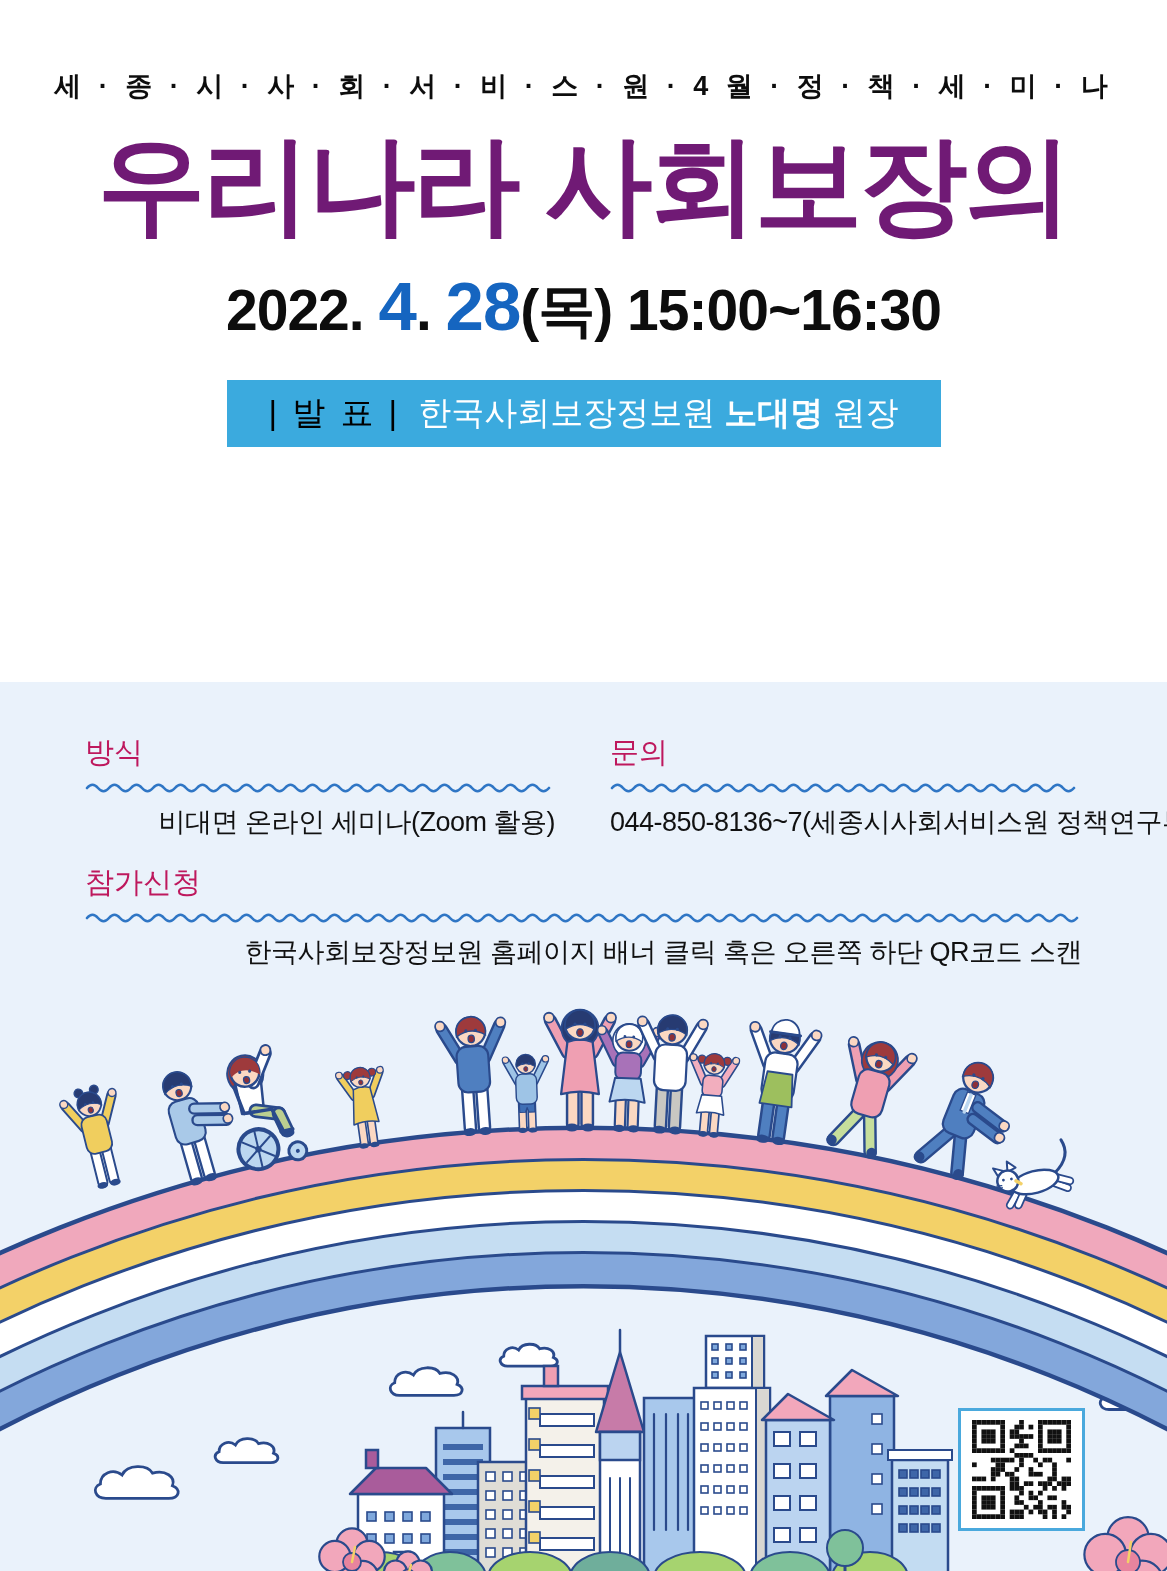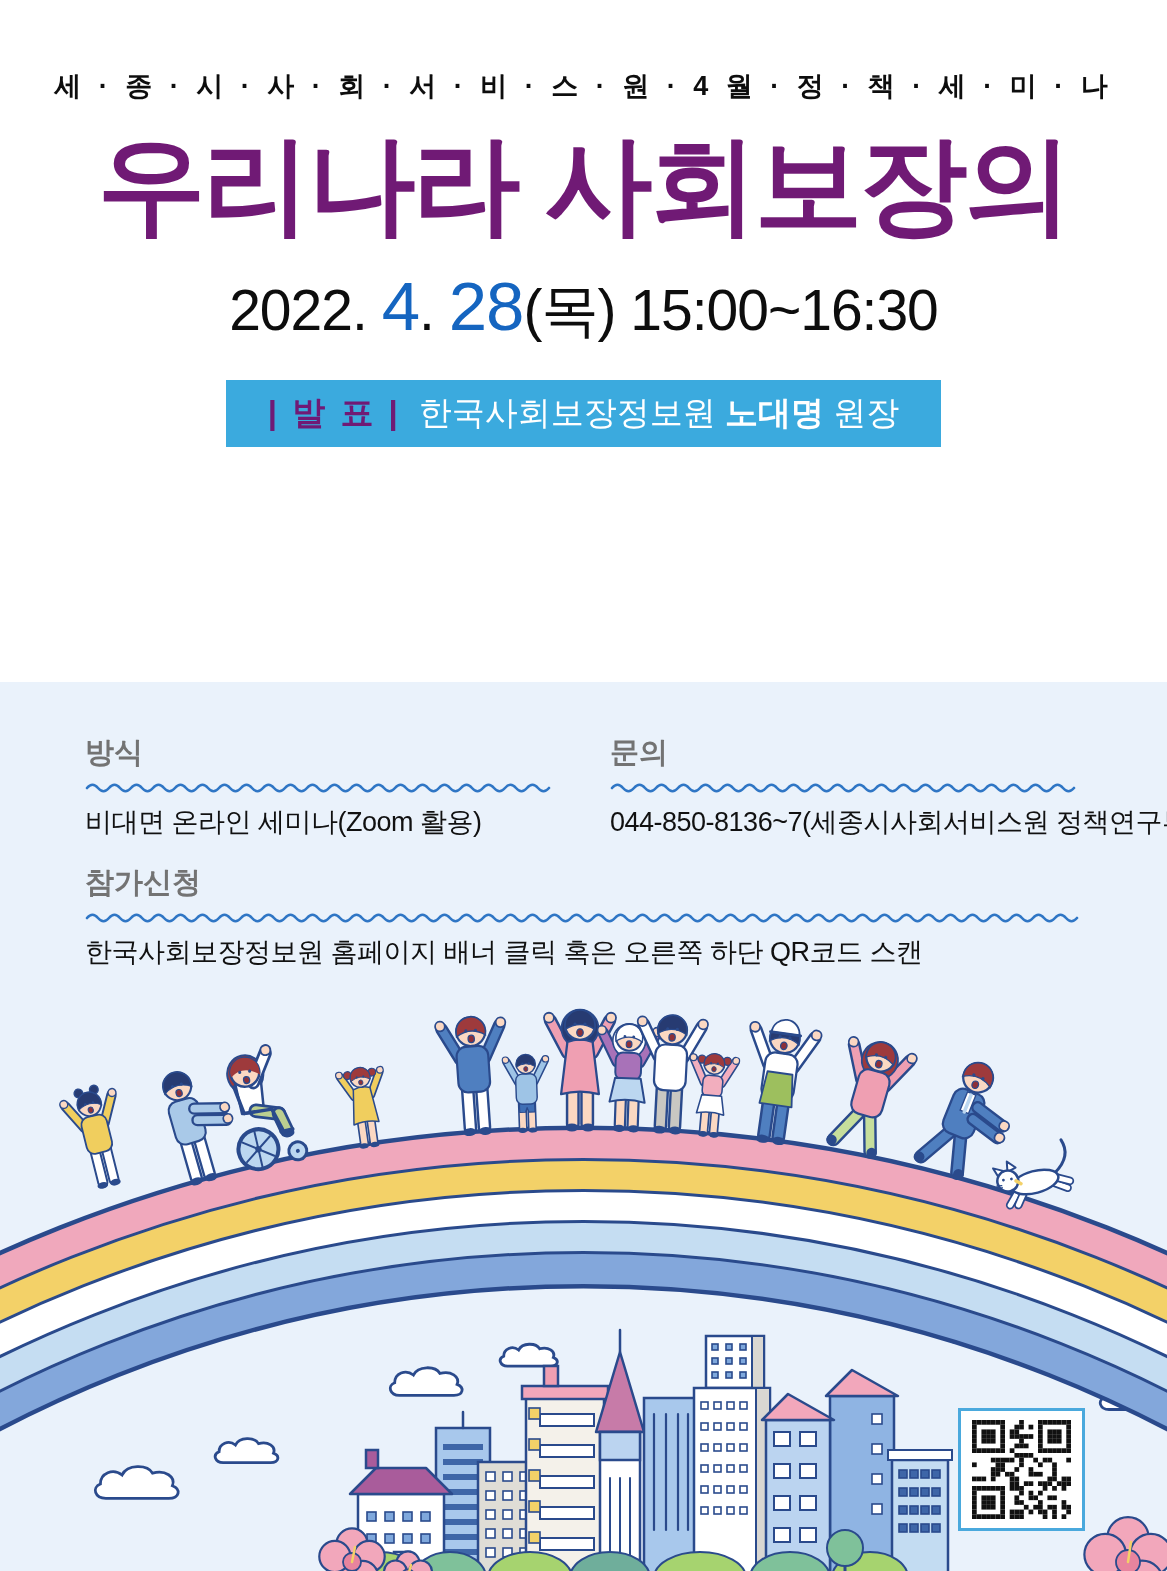--- a/index.html
+++ b/index.html
@@ -2,31 +2,31 @@
 <html><head>
 <meta charset="utf-8">
 <style>
   html,body{margin:0;padding:0;background:#fff;}
   .poster{position:relative;width:1167px;height:1571px;overflow:hidden;background:#fff;
           font-family:"Liberation Sans","DejaVu Sans",sans-serif;}
   .top{position:absolute;top:0;left:0;width:1167px;height:682px;background:#ffffff;
        display:flex;flex-direction:column;align-items:center;text-align:center;}
   .kicker{margin-top:68px;font-size:27px;font-weight:700;letter-spacing:5px;color:#0d0d0d;white-space:nowrap;}
   .title{margin-top:18px;font-size:108px;font-weight:900;color:#701a75;line-height:1.16;letter-spacing:-3px;}
-  .dateline{margin-top:20px;font-size:57px;font-weight:400;color:#0d0d0d;letter-spacing:-1px;}
+  .dateline{margin-top:20px;font-size:57px;font-weight:700;color:#0d0d0d;letter-spacing:-1px;}
   .dateline .hl{color:#1565C0;font-size:69px;}
   .banner{margin-top:30px;display:inline-block;background:#3BAADE;color:#ffffff;
           font-size:33px;padding:11px 42px;white-space:nowrap;}
-  .banner .lbl{color:#701a75;font-weight:700;letter-spacing:3px;margin-right:18px;}
+  .banner .lbl{color:#000000;font-weight:400;letter-spacing:3px;margin-right:18px;}
   .banner b{font-weight:800;}
   .section{position:absolute;top:682px;left:0;width:1167px;height:889px;background:#EAF2FB;}
   .infocol{position:absolute;}
-  .info-h{margin:0;font-size:29px;font-weight:700;color:#737373;letter-spacing:0px;}
+  .info-h{margin:0;font-size:29px;font-weight:400;color:#be185d;letter-spacing:0px;}
   svg.wave{display:block;margin-top:9px;}
-  .info-b{margin:10px 0 0 0;font-size:27px;color:#111;letter-spacing:-0.5px;white-space:nowrap;}
+  .info-b{margin:10px 0 0 0;font-size:27px;color:#111;letter-spacing:-0.5px;white-space:nowrap;text-align:right;}
   .illu{position:absolute;left:0;top:985px;width:1167px;height:586px;}
   .qr{position:absolute;left:958px;top:1408px;width:121px;height:117px;background:#ffffff;
       border:3px solid #4AA9DD;display:flex;align-items:center;justify-content:center;}
 </style>
 </head>
 <body>
 
 <div class="poster">
 
   <div class="top">

